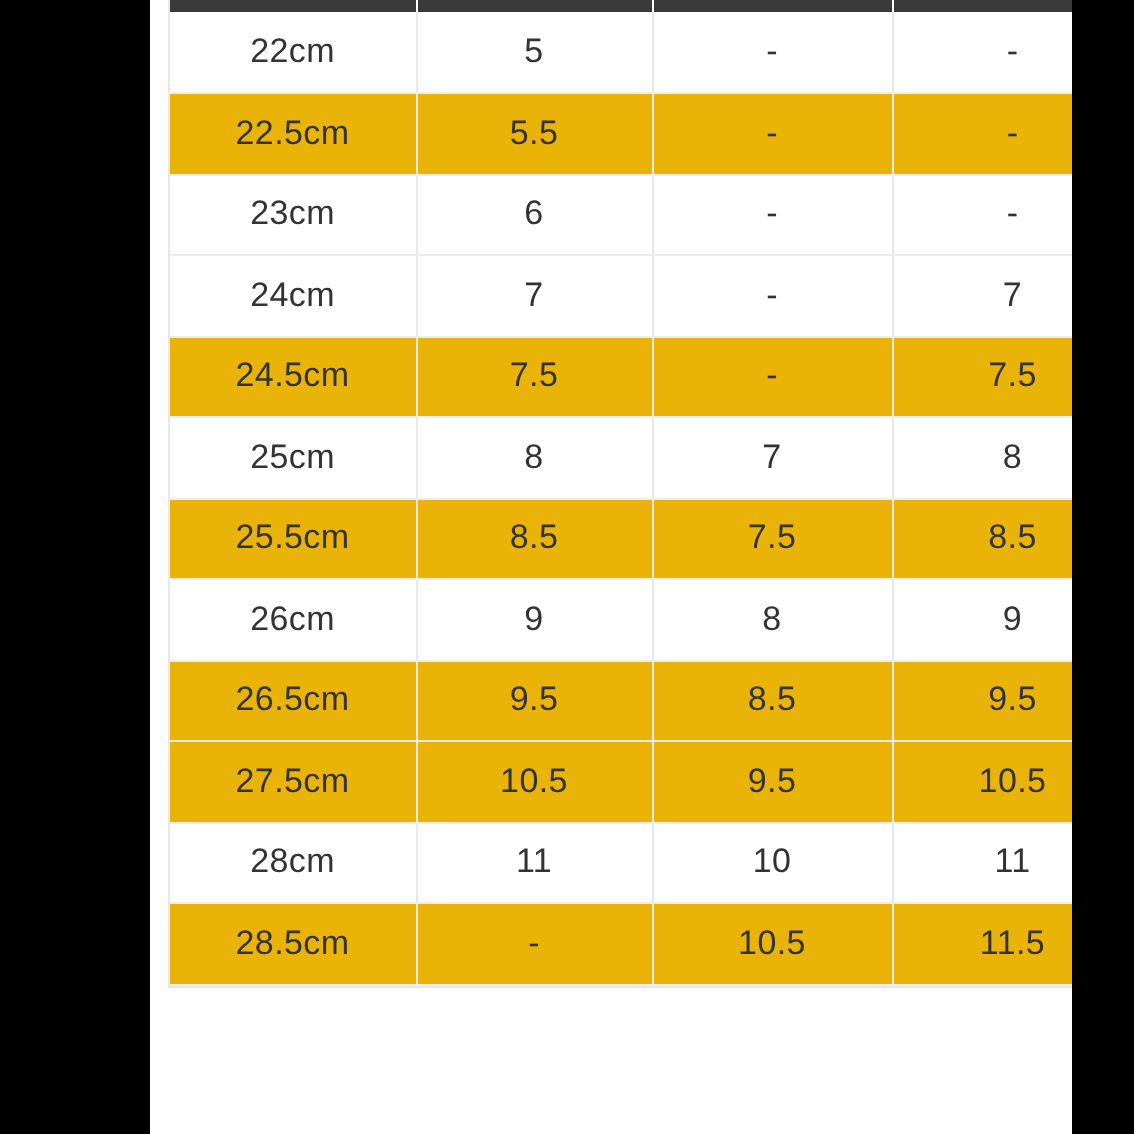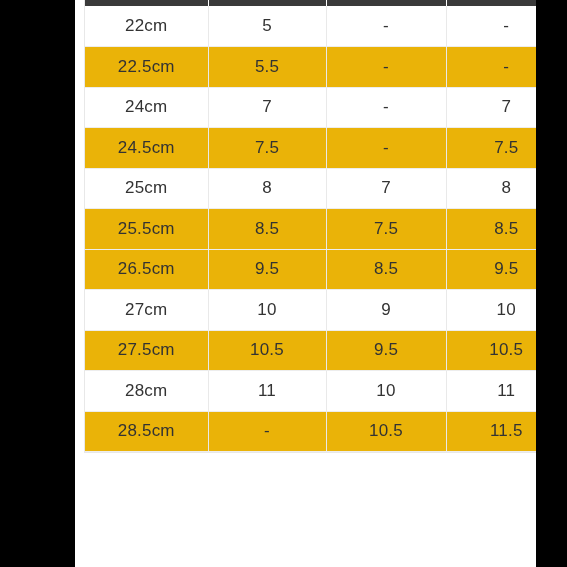--- a/index.html
+++ b/index.html
@@ -134,20 +134,26 @@
             <td>-</td>
             <td>-</td>
           </tr>
           <tr class="row-even">
             <td>22.5cm</td>
             <td>5.5</td>
             <td>-</td>
             <td>-</td>
           </tr>
           <tr class="row-odd">
+            <td>23cm</td>
+            <td>6</td>
+            <td>-</td>
+            <td>-</td>
+          </tr>
+          <tr class="row-odd">
             <td>24cm</td>
             <td>7</td>
             <td>-</td>
             <td>7</td>
           </tr>
           <tr class="row-even">
             <td>24.5cm</td>
             <td>7.5</td>
             <td>-</td>
             <td>7.5</td>
@@ -157,32 +163,32 @@
             <td>8</td>
             <td>7</td>
             <td>8</td>
           </tr>
           <tr class="row-even">
             <td>25.5cm</td>
             <td>8.5</td>
             <td>7.5</td>
             <td>8.5</td>
           </tr>
+          <tr class="row-odd">
+            <td>26cm</td>
+            <td>9</td>
+            <td>8</td>
+            <td>9</td>
+          </tr>
           <tr class="row-even">
             <td>26.5cm</td>
             <td>9.5</td>
             <td>8.5</td>
             <td>9.5</td>
           </tr>
-          <tr class="row-odd">
-            <td>27cm</td>
-            <td>10</td>
-            <td>9</td>
-            <td>10</td>
-          </tr>
           <tr class="row-even">
             <td>27.5cm</td>
             <td>10.5</td>
             <td>9.5</td>
             <td>10.5</td>
           </tr>
           <tr class="row-odd">
             <td>28cm</td>
             <td>11</td>
             <td>10</td>

